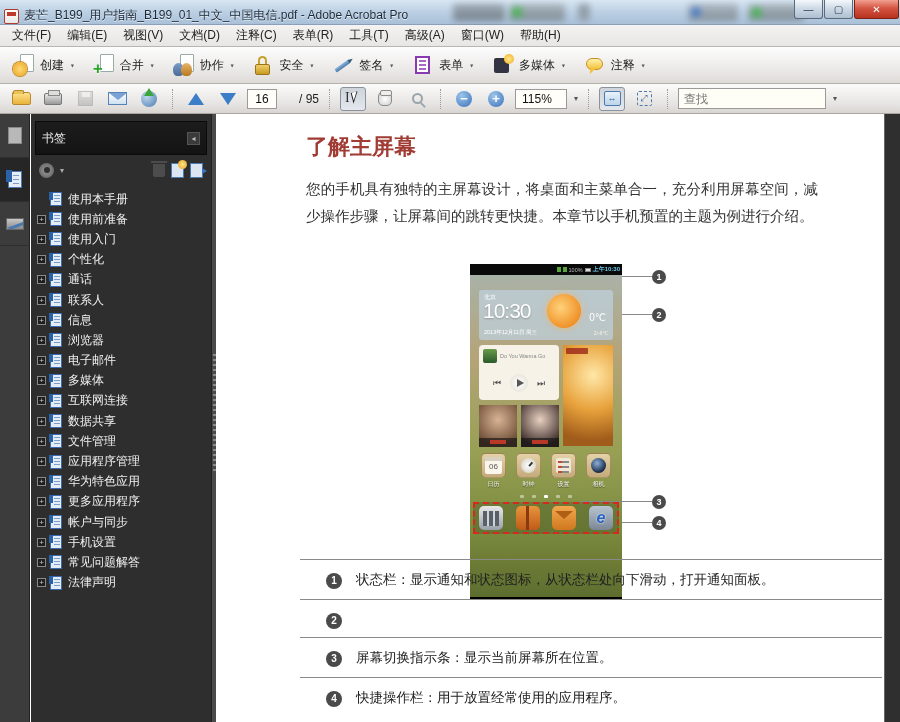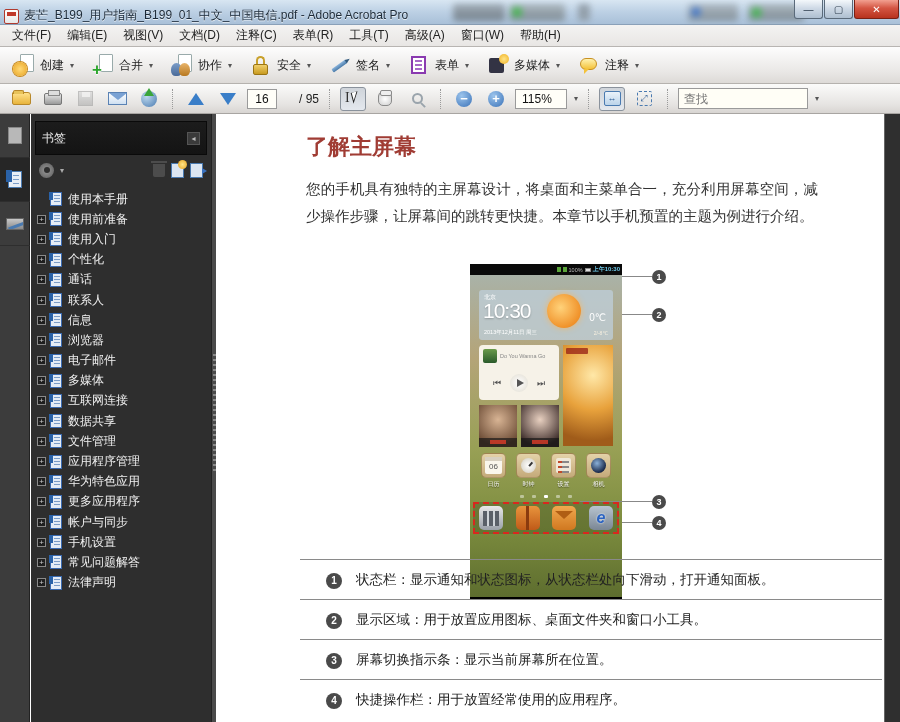--- a/index.html
+++ b/index.html
@@ -31,21 +31,21 @@
 
   
   .menubar { position:absolute; left:0; top:25px; width:900px; height:22px; background:linear-gradient(#f4f3f2,#e8e6e4);
     border-bottom:1px solid #b8b5b2; display:flex; align-items:center; padding-left:4px; }
   .menu-item { font-size:12px; color:#222; padding:15px 8px; cursor:default; }
 
   
   .toolbar1 { position:absolute; left:0; top:47px; width:900px; height:37px;
     background:linear-gradient(#fdfdfd,#e9e7e5 70%,#dddad7); border-bottom:1px solid #b5b2ae;
     display:flex; align-items:center; padding-left:6px; gap:4px; }
-  .tb1-btn { display:flex; align-items:center; gap:5px; padding:4px 7px; border-radius:3px; font-size:12px; color:#222; }
+  .tb1-btn { display:flex; align-items:center; gap:5px; padding:4px 7px; border-radius:3px; font-size:12px; color:#222;font-family:Liberation Mono, monospace; }
   .caret { font-size:8px; color:#555; margin-left:1px; }
   .t1ic { width:22px; height:22px; position:relative; }
   .doc-base { position:absolute; right:1px; top:0; width:14px; height:18px; background:#fff; border:1px solid #9aa; border-radius:1px; }
   .badge-star { position:absolute; left:0; bottom:0; width:14px; height:14px; background:radial-gradient(#ffd977,#e8a21e); border-radius:50%; box-shadow:0 0 0 1px #c8891a; }
   .badge-plus { position:absolute; left:0; bottom:-1px; color:#2aa52a; font-size:17px; font-weight:bold; line-height:14px; text-shadow:0 1px 1px #fff; }
   .ppl { position:absolute; border-radius:50% 50% 40% 40%; }
   .ppl1 { left:0; bottom:0; width:11px; height:13px; background:linear-gradient(#7a9cc8,#4a6a98); }
   .ppl2 { left:8px; bottom:0; width:11px; height:13px; background:linear-gradient(#e8b46a,#b87820); }
   .lock-body { position:absolute; left:3px; bottom:1px; width:15px; height:11px; background:linear-gradient(#f0cf6a,#c89a20); border-radius:2px; border:1px solid #9a7414; }
   .lock-shackle { position:absolute; left:6px; top:2px; width:9px; height:9px; border:2.5px solid #c8a02a; border-bottom:none; border-radius:5px 5px 0 0; }
@@ -84,21 +84,21 @@
   .cursor-arrow { position:absolute; left:8px; top:1px; width:0; height:0; border-left:7px solid #222; border-bottom:11px solid transparent; transform:rotate(-15deg); }
   .cursor-arrow::after { content:""; position:absolute; left:-6px; top:0; width:0; height:0; border-left:5px solid #fff; border-bottom:8px solid transparent; }
   .ic-hand { width:14px; height:14px; background:radial-gradient(#fff,#cfcfcf); border:1px solid #8a8a8a; border-radius:4px 4px 5px 5px; position:relative; }
   .ic-hand::before { content:""; position:absolute; left:1px; top:-3px; width:10px; height:4px; background:#eee; border:1px solid #8a8a8a; border-radius:2px; }
   .ic-zoomtool { width:11px; height:11px; border:2px solid #9aa4ac; border-radius:50%; position:relative; }
   .ic-zoomtool::after { content:""; position:absolute; right:-5px; bottom:-4px; width:6px; height:2px; background:#9aa4ac; transform:rotate(45deg); }
   .zoom-circle { width:16px; height:16px; border-radius:50%; background:radial-gradient(circle at 35% 30%,#9cc4ec,#3a72b8); color:#fff; font-size:13px; line-height:15px; text-align:center; font-weight:bold; }
   .zoom-level { width:52px; height:20px; background:#fffef8; border:1px solid #9a9a9a; font-size:12px; color:#111; display:flex; align-items:center; padding-left:6px; }
   .ic-fitw { width:17px; height:15px; background:linear-gradient(#eaf2fa,#bcd4ea); border:1px solid #4a7ab0; border-radius:2px; color:#2a5a94; font-size:9px; line-height:13px; text-align:center; }
   .ic-fitp { width:15px; height:15px; border:1px dashed #4a7ab0; border-radius:2px; color:#2a5a94; font-size:9px; line-height:13px; text-align:center; }
-  .find-box { width:130px; height:21px; background:#fffef6; border:1px solid #9a9a9a; display:flex; align-items:center; }
+  .find-box { width:148px; height:21px; background:#fffef6; border:1px solid #9a9a9a; display:flex; align-items:center; }
   .find-box input { border:none; outline:none; background:transparent; width:112px; font-size:12px; padding-left:5px; color:#444; }
 
   
   .leftstrip { position:absolute; left:0; top:114px; width:30px; height:608px; background:#3c3c3c; border-right:1px solid #222; }
   .strip-btn { width:30px; height:44px; display:flex; align-items:center; justify-content:center; border-bottom:1px solid #2e2e2e; }
   .strip-btn.active { background:#262626; }
   .ic-pages { width:14px; height:17px; background:#b8b8b8; border:1px solid #888; position:relative; }
   .ic-pages::before { content:""; position:absolute; left:-4px; top:3px; width:14px; height:17px; background:#9a9a9a; border:1px solid #777; z-index:-1; }
   .ic-bmpage { width:14px; height:17px; background:#e8eef6; border:1px solid #4a7ab0; position:relative; }
   .ic-bmpage::before { content:""; position:absolute; left:-3px; top:-2px; width:6px; height:12px; background:#2a62a8; }
@@ -676,21 +676,20 @@
       <div class="callout-circle" style="left: 436px; top: 402px;">4</div>
     </div>
 
   <div class="exp-table" id="exptable">
       <div class="exp-row">
       <span class="exp-num">1</span>
       <span class="exp-text">状态栏：显示通知和状态图标，从状态栏处向下滑动，打开通知面板。</span>
     </div>
       <div class="exp-row">
       <span class="exp-num">2</span>
-      <span class="exp-text">显示区域：用于放置应用图标、桌面文件夹和窗口小工具。</span>
     </div>
       <div class="exp-row">
       <span class="exp-num">3</span>
       <span class="exp-text">屏幕切换指示条：显示当前屏幕所在位置。</span>
     </div>
       <div class="exp-row">
       <span class="exp-num">4</span>
       <span class="exp-text">快捷操作栏：用于放置经常使用的应用程序。</span>
     </div>
     </div>

